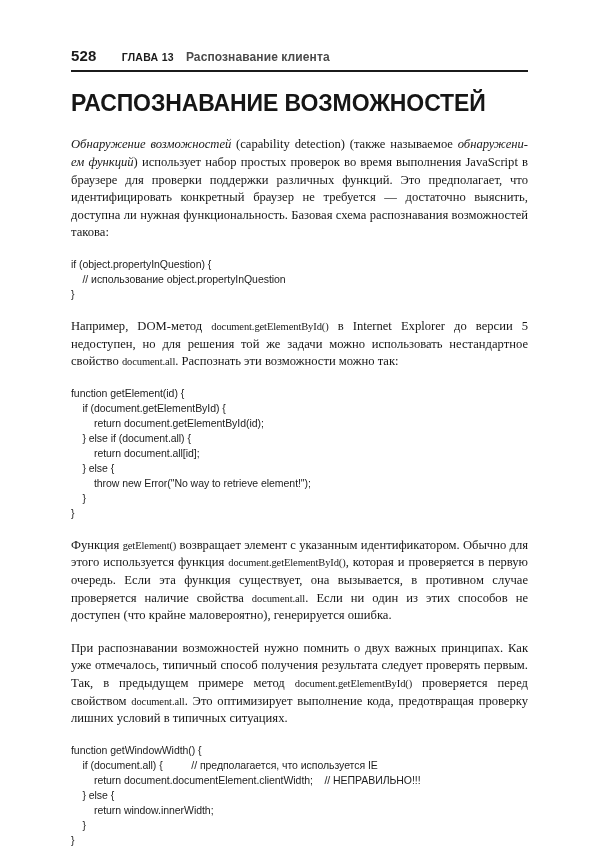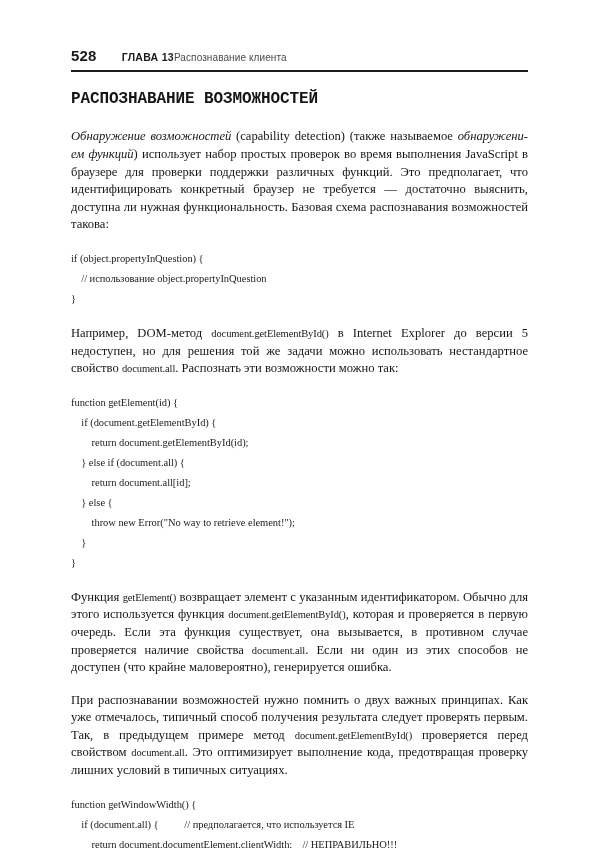--- a/index.html
+++ b/index.html
@@ -42,45 +42,46 @@
     letter-spacing: 0.2px;
   }
   .chapter-label {
     font-size: 10.5px;
     font-weight: bold;
     color: #1b1b1b;
     letter-spacing: 0.3px;
     margin-left: 25px;
   }
   .chapter-title {
-    font-size: 10px;
-    font-weight: normal;
+    font-size: 12px;
+    font-weight: bold;
     color: #4a4a4a;
     letter-spacing: 0.1px;
+    margin-left: 12px;
   }
   .head-rule {
     position: absolute;
     left: 71px;
     top: 70px;
     width: 457px;
     height: 1.6px;
     background: #1b1b1b;
   }
 
   
   .content {
     position: absolute;
     left: 71px;
     top: 90px;
     width: 457px;
   }
 
   h1.section-title {
-    font-family: Liberation Mono, monospace;
-    font-size: 16px;
+    font-family: Liberation Sans, sans-serif;
+    font-size: 23px;
     font-weight: bold;
     color: #161616;
     letter-spacing: -0.1px;
     margin: 0 0 20px 0;
     line-height: 1.15;
   }
 
   p.body-text {
     font-family: "Liberation Serif", serif;
     font-size: 12.6px;
@@ -98,23 +99,23 @@
     font-family: Liberation Serif, serif;
     font-size: 10.6px;
     letter-spacing: -0.1px;
     color: #171717;
   }
   p.body-text code {
     font-size: 10.5px;
   }
 
   pre.code-block {
-    font-family: Liberation Serif, serif;
+    font-family: Liberation Sans, sans-serif;
     font-size: 10.5px;
-    line-height: 20px;
+    line-height: 15px;
     color: #1c1c1c;
     margin: 0 0 16px 0;
     padding: 0;
     white-space: pre;
     letter-spacing: -0.05px;
   }
 </style>
 </head>
 <body>
 

